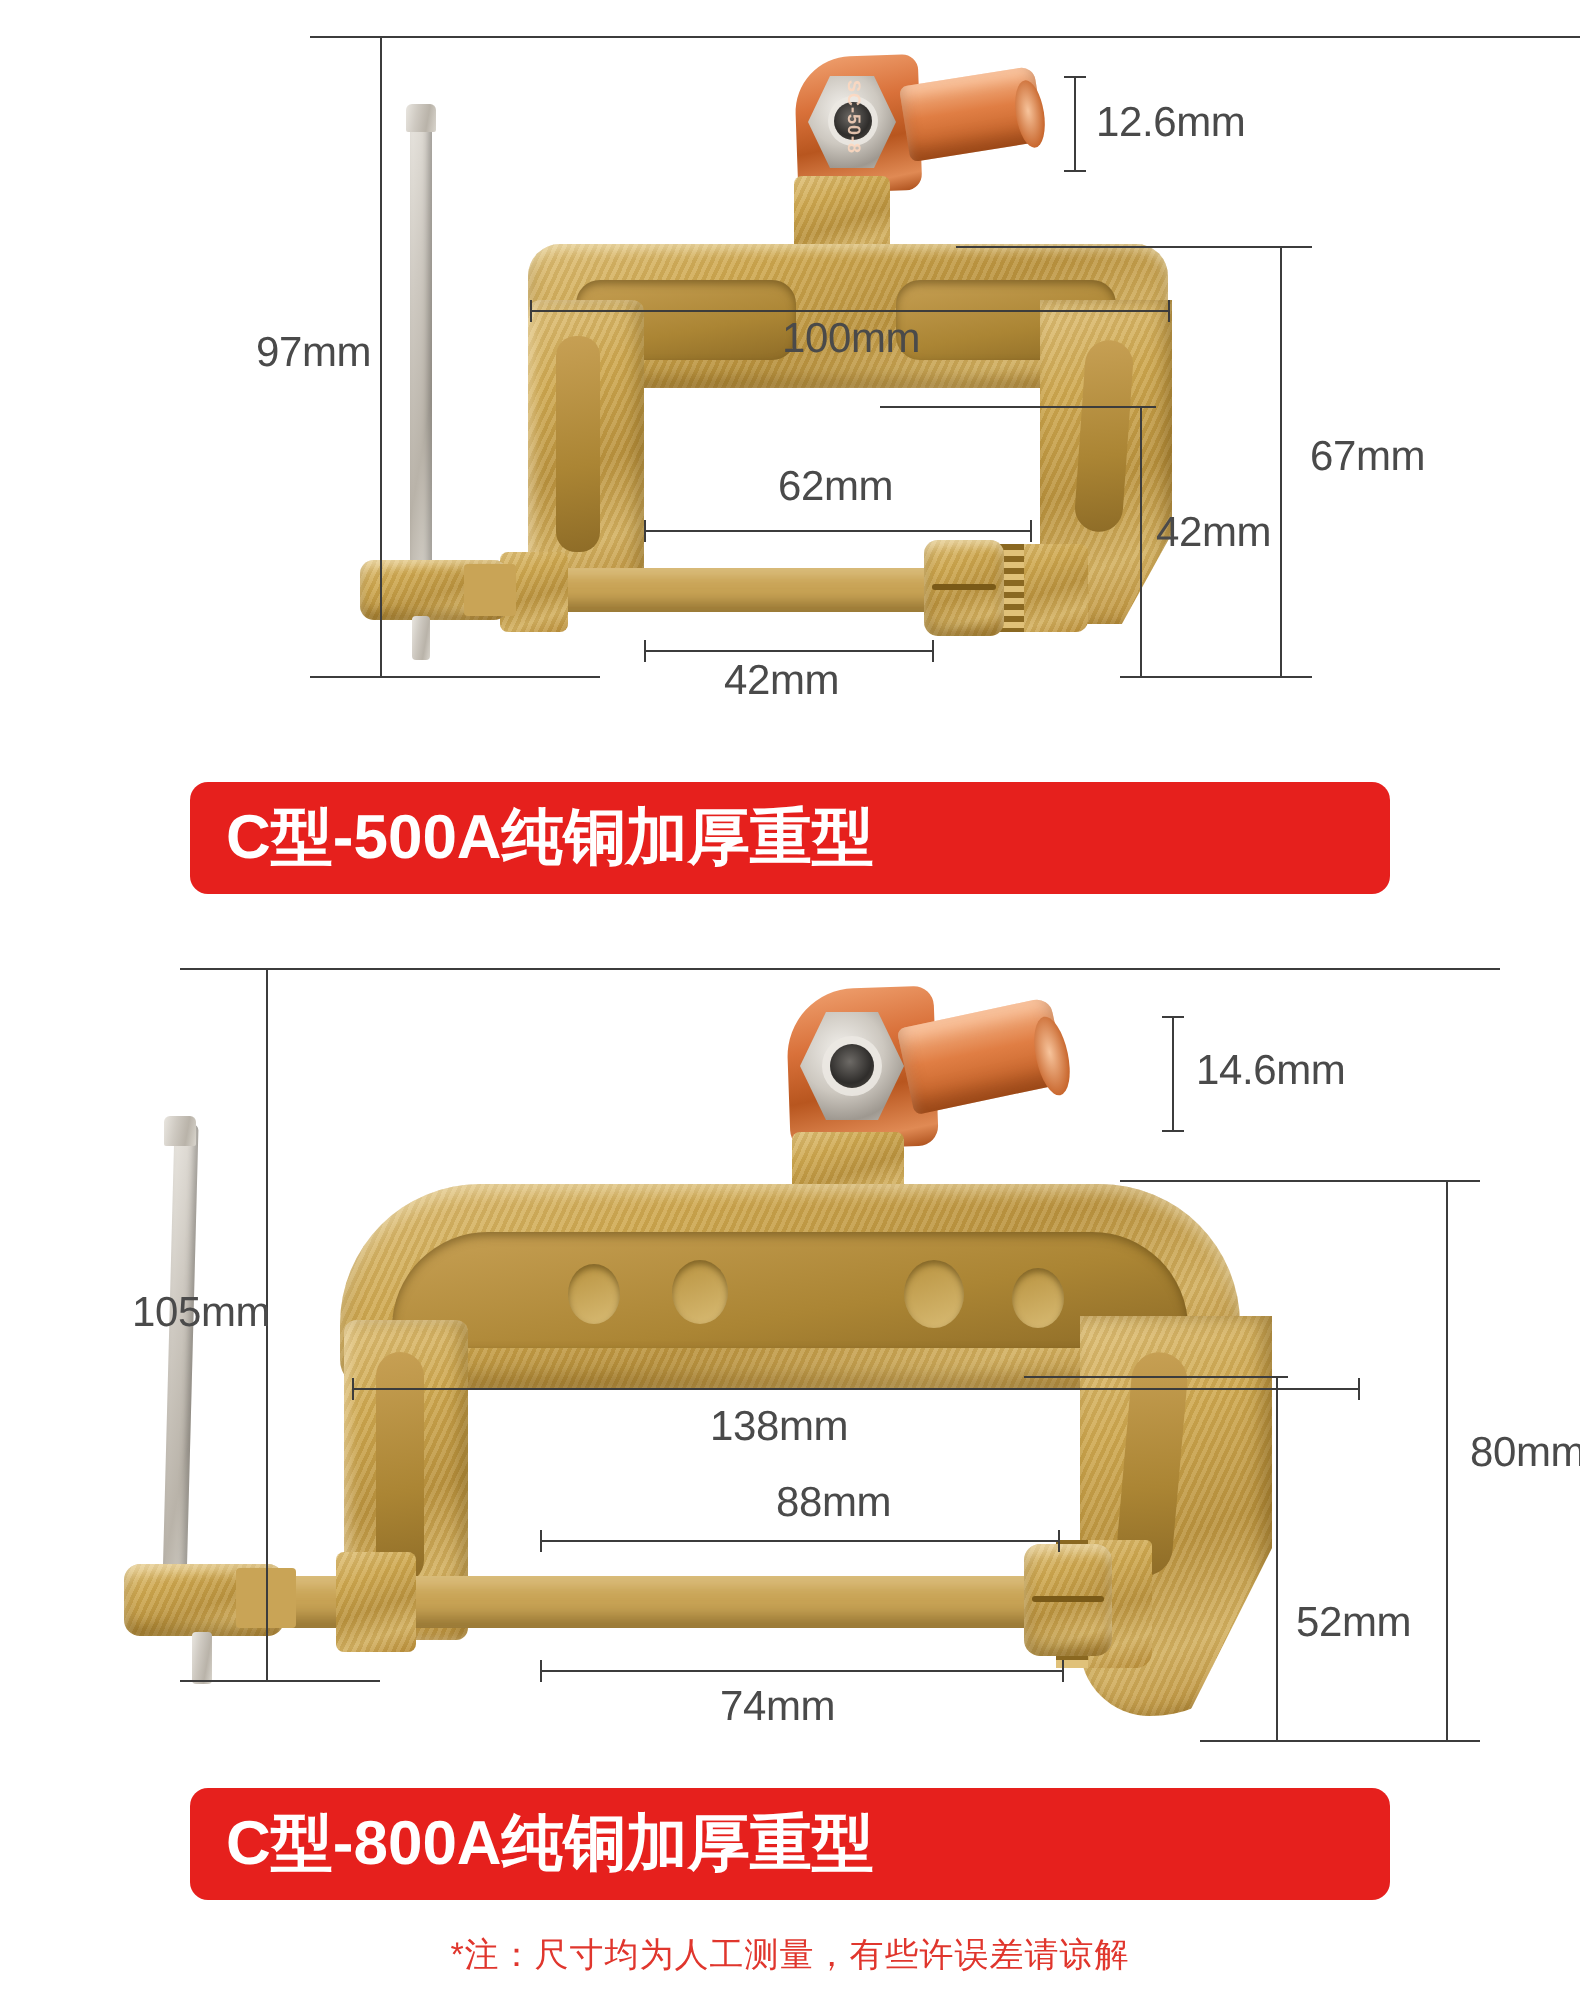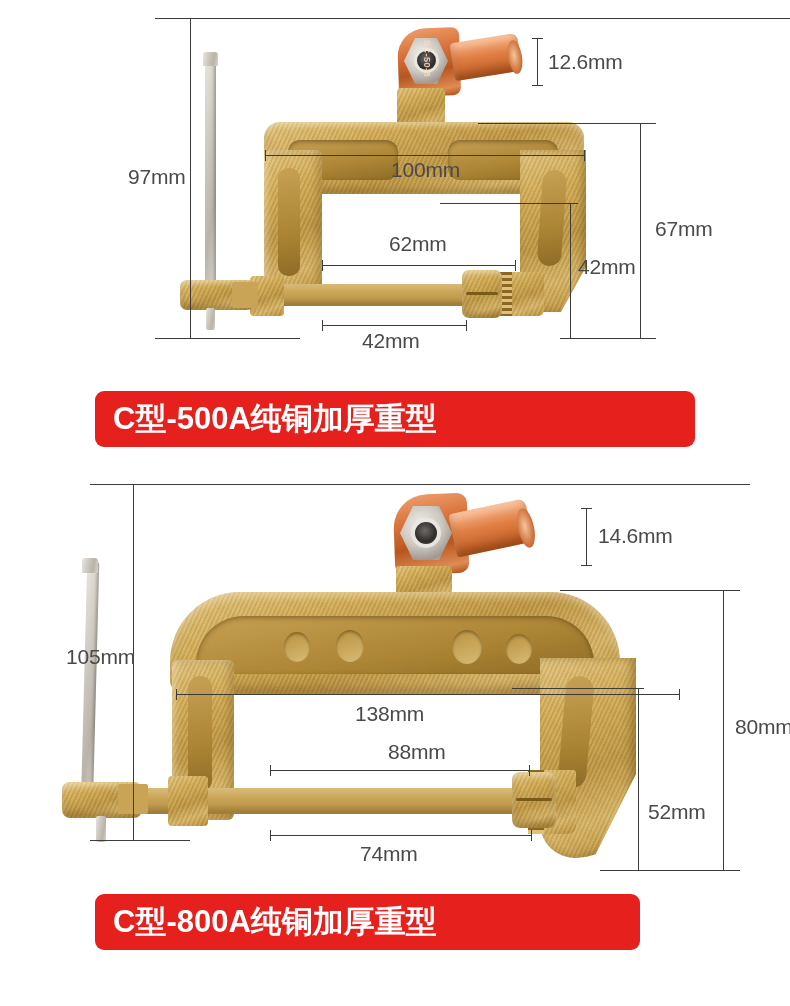--- a/index.html
+++ b/index.html
@@ -276,17 +276,18 @@
 
   <div class="dim-line v" style="left:638px;top:218px;height:182px;"></div>
   <div class="dim-line h" style="left:512px;top:218px;width:132px;"></div>
   <div class="dim-label" style="left:648px;top:330px;">52mm</div>
 
   <div class="dim-line h" style="left:270px;top:365px;width:262px;"></div>
   <div class="tick v" style="left:270px;top:360px;"></div>
   <div class="tick v" style="left:531px;top:360px;"></div>
   <div class="dim-label" style="left:360px;top:372px;">74mm</div>
 
-  <div class="badge" style="left:95px;top:424px;width:545px;height:56px;">
+  <div class="badge" style="left:95px;top:424px;width:600px;height:56px;">
     <div class="badge-left">C型-800A纯铜加厚重型</div>
   </div>
 
+  <div class="footnote" style="left:0;top:496px;">*注：尺寸均为人工测量，有些许误差请谅解</div>
 </div>
 
 </body></html>

